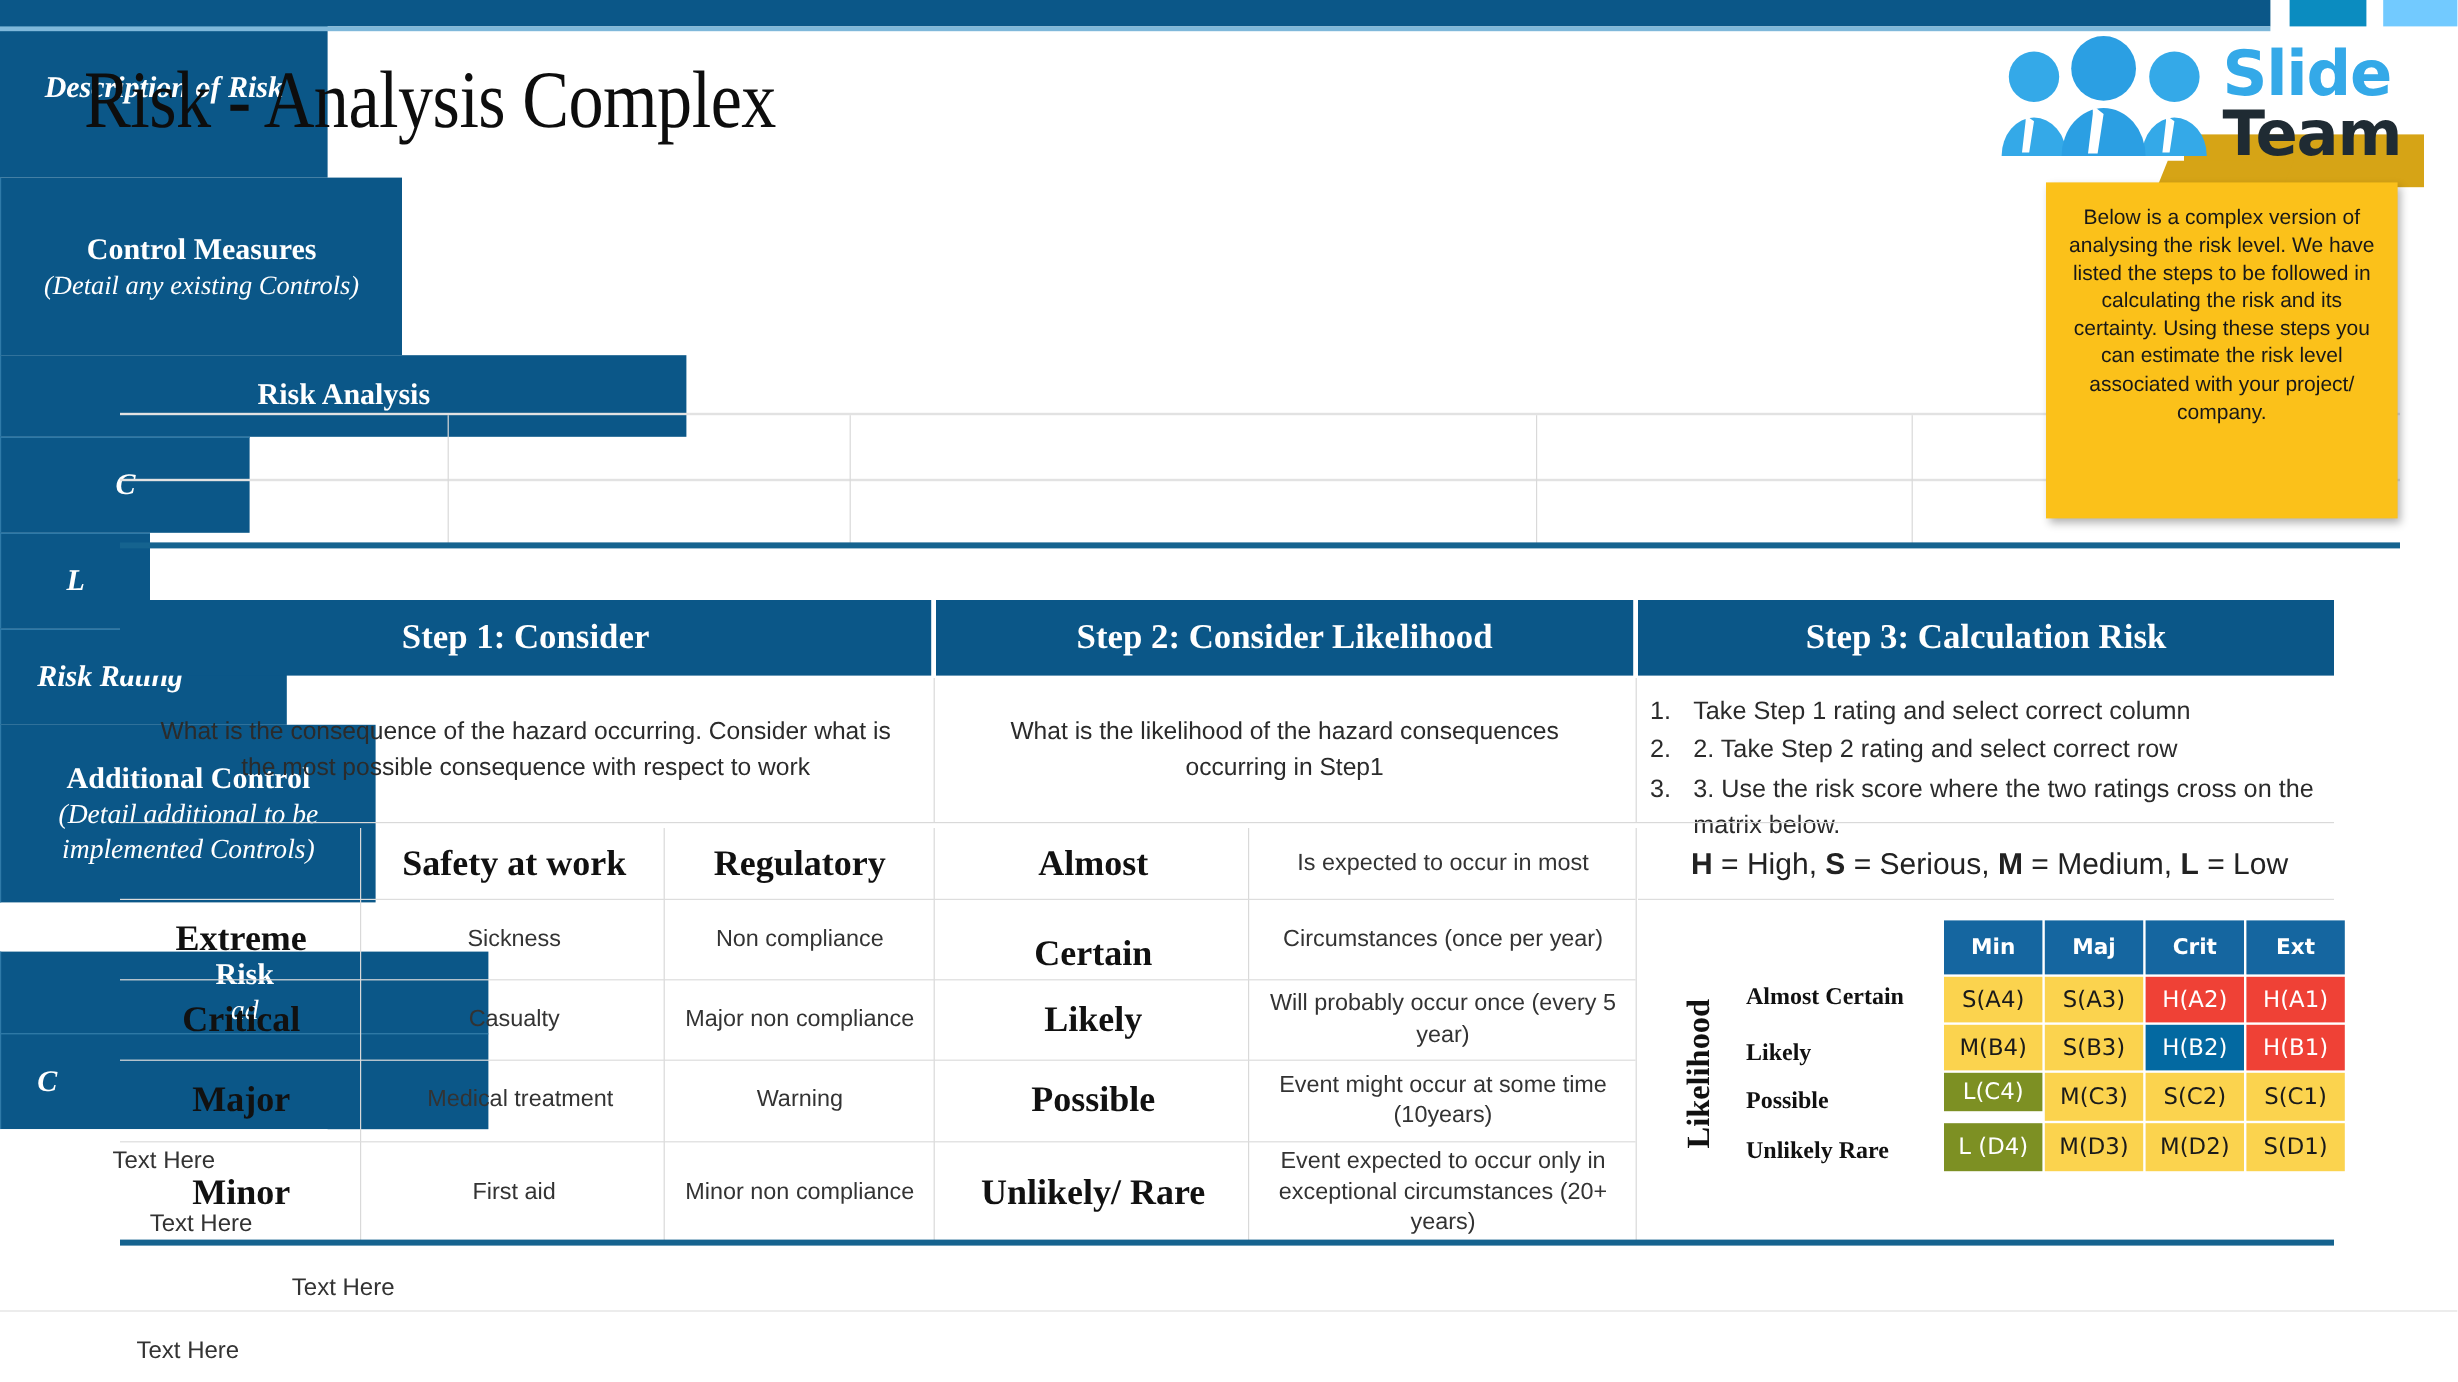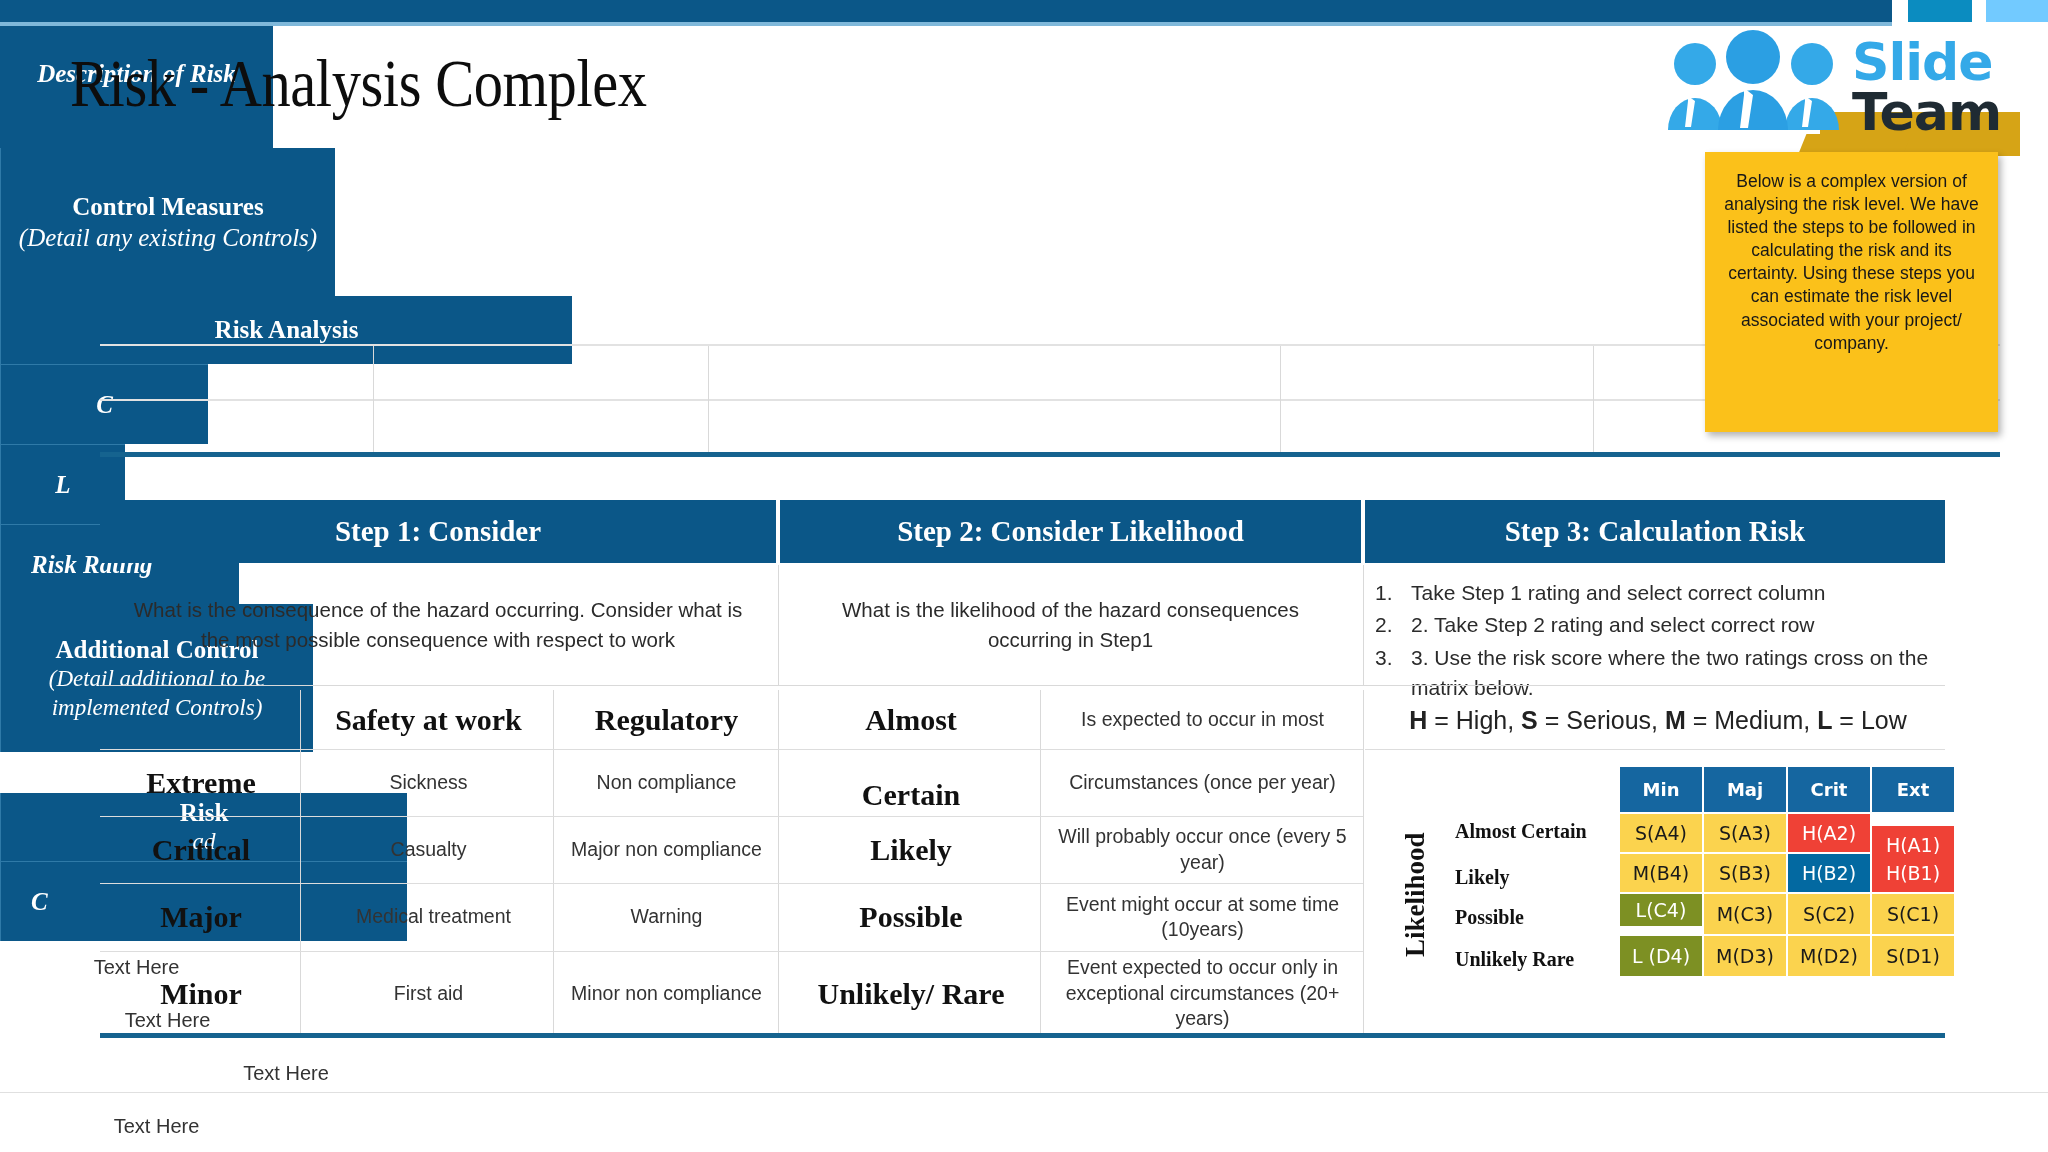--- a/index.html
+++ b/index.html
@@ -208,21 +208,21 @@
       <path d="M84 58 l9 7 l-5 33 h-8 l4 -33 z" fill="#fff"></path>
     </svg>
     <div class="logo-slide">Slide</div>
     <div class="logo-team">Team</div>
   </div>
 
   <div class="hd" style="left:100px; top:196px; width:273px; height:148px; font-size:25px; font-style:italic; font-weight:bold;">Description of Risk</div>
 
   <div class="hd hd-div" style="left:373px; top:196px; width:335px; height:148px; flex-direction:column; line-height:1.25;">
     <div style="font-size:25px; font-weight:bold;">Control Measures</div>
-    <div style="font-size:25px; font-style:italic;">(Detail any existing Controls)</div>
+    <div style="font-size:22px; font-style:italic;">(Detail any existing Controls)</div>
   </div>
 
   <div class="hd hd-div" style="left:708px; top:196px; width:572px; height:68px; font-size:25px; font-weight:bold;">Risk Analysis</div>
   <div class="hd hd-div hd-top" style="left:708px; top:264px; width:208px; height:80px; font-size:25px; font-style:italic; font-weight:bold;">C</div>
   <div class="hd hd-div hd-top" style="left:916px; top:264px; width:125px; height:80px; font-size:25px; font-style:italic; font-weight:bold;">L</div>
   <div class="hd hd-div hd-top" style="left:1041px; top:264px; width:239px; height:80px; font-size:25px; font-style:italic; font-weight:bold; justify-content:flex-start; padding-left:30px; text-align:left;">Risk Rating</div>
 
   <div class="hd hd-div" style="left:1280px; top:196px; width:313px; height:148px; flex-direction:column; line-height:1.25;">
     <div style="font-size:25px; font-weight:bold;">Additional Control</div>
     <div style="font-size:23px; font-style:italic;">(Detail additional to be implemented Controls)</div>
@@ -340,21 +340,21 @@
   <div class="mx-rowlbl" style="left:1455px; top:940px; width:175px; height:38px;">Unlikely Rare</div>
 
   <div class="mx-colhd" style="left:1620px; top:767px; width:82px; height:45px;">Min</div>
   <div class="mx-colhd" style="left:1704px; top:767px; width:82px; height:45px;">Maj</div>
   <div class="mx-colhd" style="left:1788px; top:767px; width:82px; height:45px;">Crit</div>
   <div class="mx-colhd" style="left:1872px; top:767px; width:82px; height:45px;">Ext</div>
 
   <div class="mx-cell" style="left:1620px; top:814px; width:82px; height:38px; background:#fbd34e; color:#1a1a1a;">S(A4)</div>
   <div class="mx-cell" style="left:1704px; top:814px; width:82px; height:38px; background:#fbd34e; color:#1a1a1a;">S(A3)</div>
   <div class="mx-cell" style="left:1788px; top:814px; width:82px; height:38px; background:#ef4136; color:#ffffff;">H(A2)</div>
-  <div class="mx-cell" style="left:1872px; top:814px; width:82px; height:38px; background:#ef4136; color:#ffffff;margin-top:12px;">H(A1)</div>
+  <div class="mx-cell" style="left:1872px; top:814px; width:82px; height:38px; background:#ef4136; color:#ffffff;">H(A1)</div>
 
   <div class="mx-cell" style="left:1620px; top:854px; width:82px; height:38px; background:#fbd34e; color:#1a1a1a;">M(B4)</div>
   <div class="mx-cell" style="left:1704px; top:854px; width:82px; height:38px; background:#fbd34e; color:#1a1a1a;">S(B3)</div>
   <div class="mx-cell" style="left:1788px; top:854px; width:82px; height:38px; background:#0369a1; color:#ffffff;">H(B2)</div>
   <div class="mx-cell" style="left:1872px; top:854px; width:82px; height:38px; background:#ef4136; color:#ffffff;">H(B1)</div>
 
   <div class="mx-cell" style="left:1620px; top:894px; width:82px; height:32px; background:#7d9023; color:#ffffff;">L(C4)</div>
   <div class="mx-cell" style="left:1704px; top:894px; width:82px; height:40px; background:#fbd34e; color:#1a1a1a;">M(C3)</div>
   <div class="mx-cell" style="left:1788px; top:894px; width:82px; height:40px; background:#fbd34e; color:#1a1a1a;">S(C2)</div>
   <div class="mx-cell" style="left:1872px; top:894px; width:82px; height:40px; background:#fbd34e; color:#1a1a1a;">S(C1)</div>

